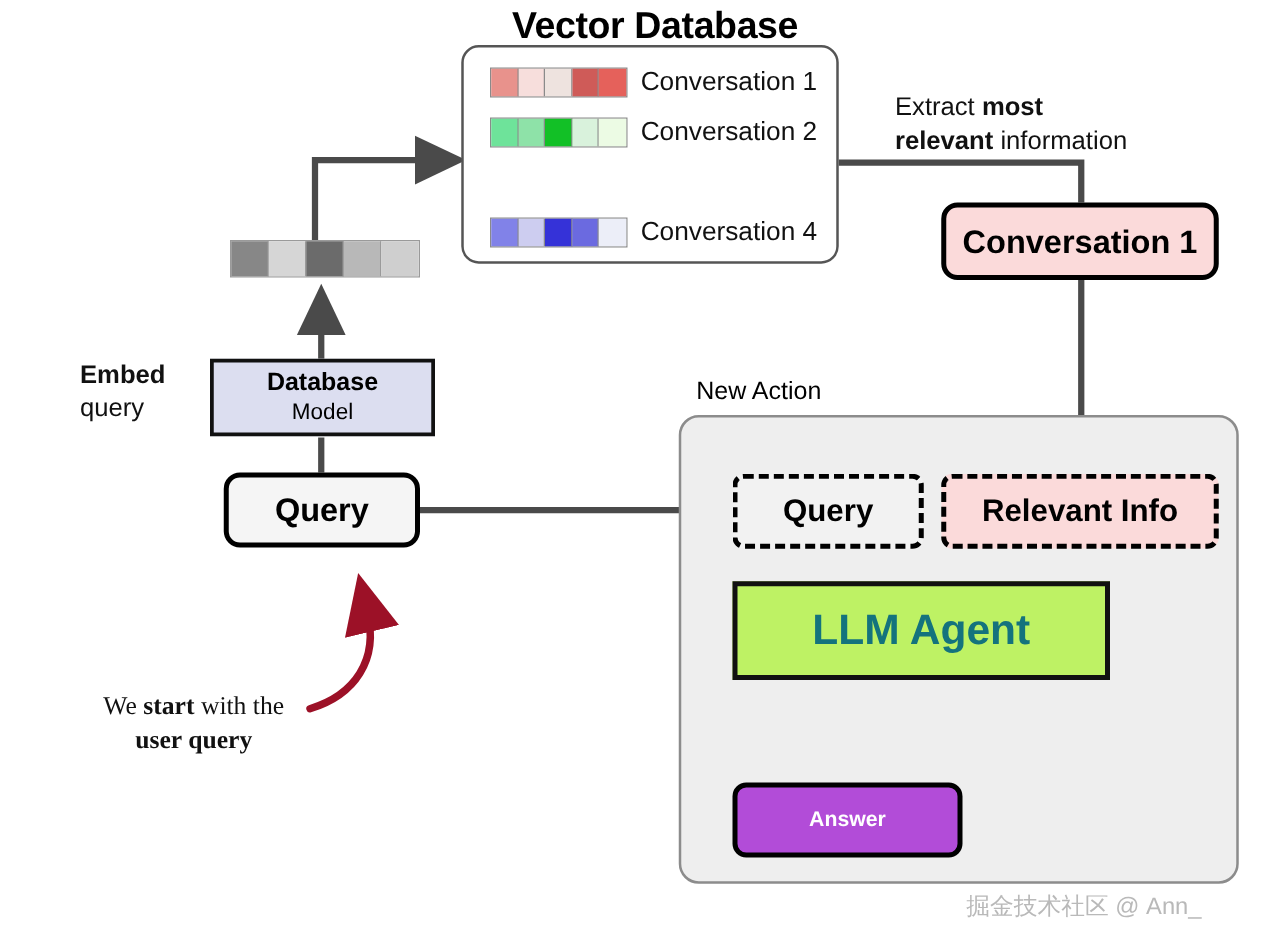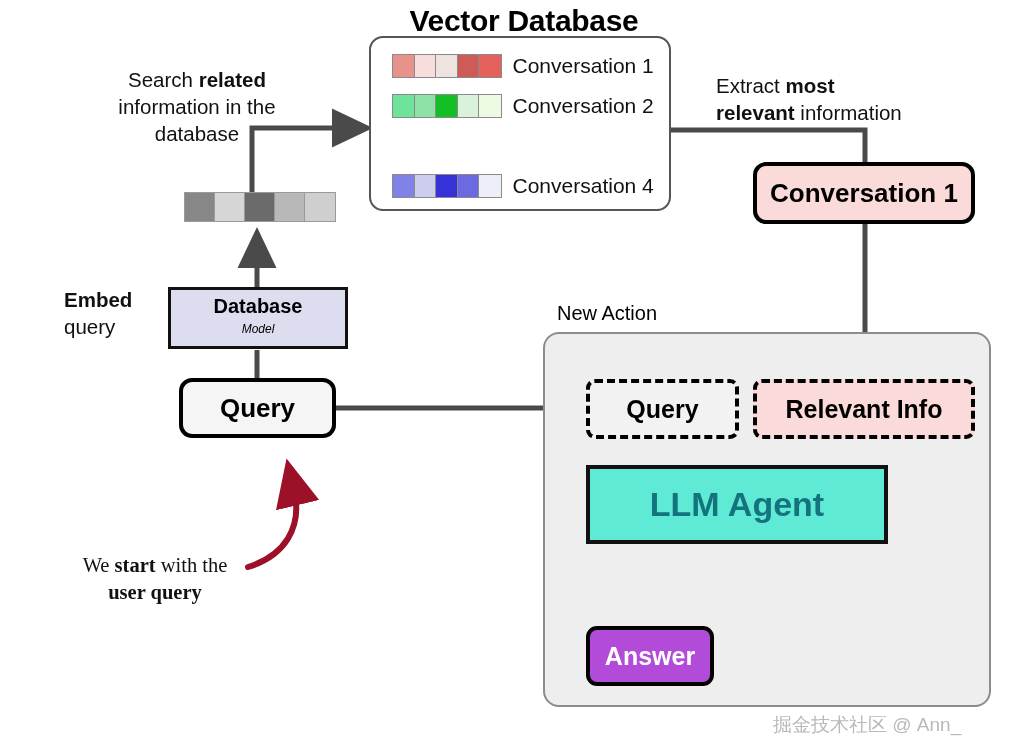--- a/index.html
+++ b/index.html
@@ -99,21 +99,21 @@
     text-align: center;
   }
   .box-embedding {
     left: 152px; top: 287px; width: 180px; height: 62px;
     border: 3px solid #111111;
     background: #dcdef0;
     flex-direction: column;
     line-height: 23px;
   }
   .box-embedding .l1 { font-size: 20px; font-weight: bold; color: #000; }
-  .box-embedding .l2 { font-size: 12px; color: #000; font-style: italic; }
+  .box-embedding .l2 { font-size: 18px; color: #000; }
 
   .box-query-left {
     left: 163px; top: 378px; width: 157px; height: 60px;
     border: 4px solid #000000;
     border-radius: 13px;
     background: #f5f5f5;
     font-size: 26px; font-weight: bold; color: #000;
   }
 
   .box-conv1 {
@@ -142,29 +142,29 @@
   .box-relevant {
     left: 737px; top: 379px; width: 222px; height: 60px;
     border: 4px dashed #000000;
     border-radius: 9px;
     background: #fbdada;
     font-size: 25px; font-weight: bold; color: #000;
   }
   .box-llm {
     left: 570px; top: 465px; width: 302px; height: 79px;
     border: 4px solid #111111;
-    background: #5eead4;
+    background: #bef264;
     font-size: 34px; font-weight: bold; color: #14737d;
   }
   .box-answer {
-    left: 570px; top: 626px; width: 128px; height: 60px;
+    left: 570px; top: 626px; width: 184px; height: 60px;
     border: 4px solid #000000;
     border-radius: 11px;
     background: #b24cd8;
-    font-size: 25px; font-weight: bold; color: #ffffff;
+    font-size: 17px; font-weight: bold; color: #ffffff;
   }
 
   
   .connectors {
     left: 0; top: 0; width: 1028px; height: 756px;
     pointer-events: none;
   }
 
   
   .watermark {
@@ -247,25 +247,20 @@
   </div>
 
   <div class="abs qvec">
     <div class="cell" style="background:#878787"></div>
     <div class="cell" style="background:#d6d6d6"></div>
     <div class="cell" style="background:#6b6b6b"></div>
     <div class="cell" style="background:#b8b8b8"></div>
     <div class="cell" style="background:#cfcfcf"></div>
   </div>
 
-  <div class="abs note note-search">
-    <span>Search </span><b>related</b><br>
-    <span>information in the</span><br>
-    <span>database</span>
-  </div>
 
   <div class="abs note note-extract">
     <span>Extract </span><b>most</b><br>
     <b>relevant</b><span> information</span>
   </div>
 
   <div class="abs note note-embed">
     <b>Embed</b><br>
     <span>query</span>
   </div>

